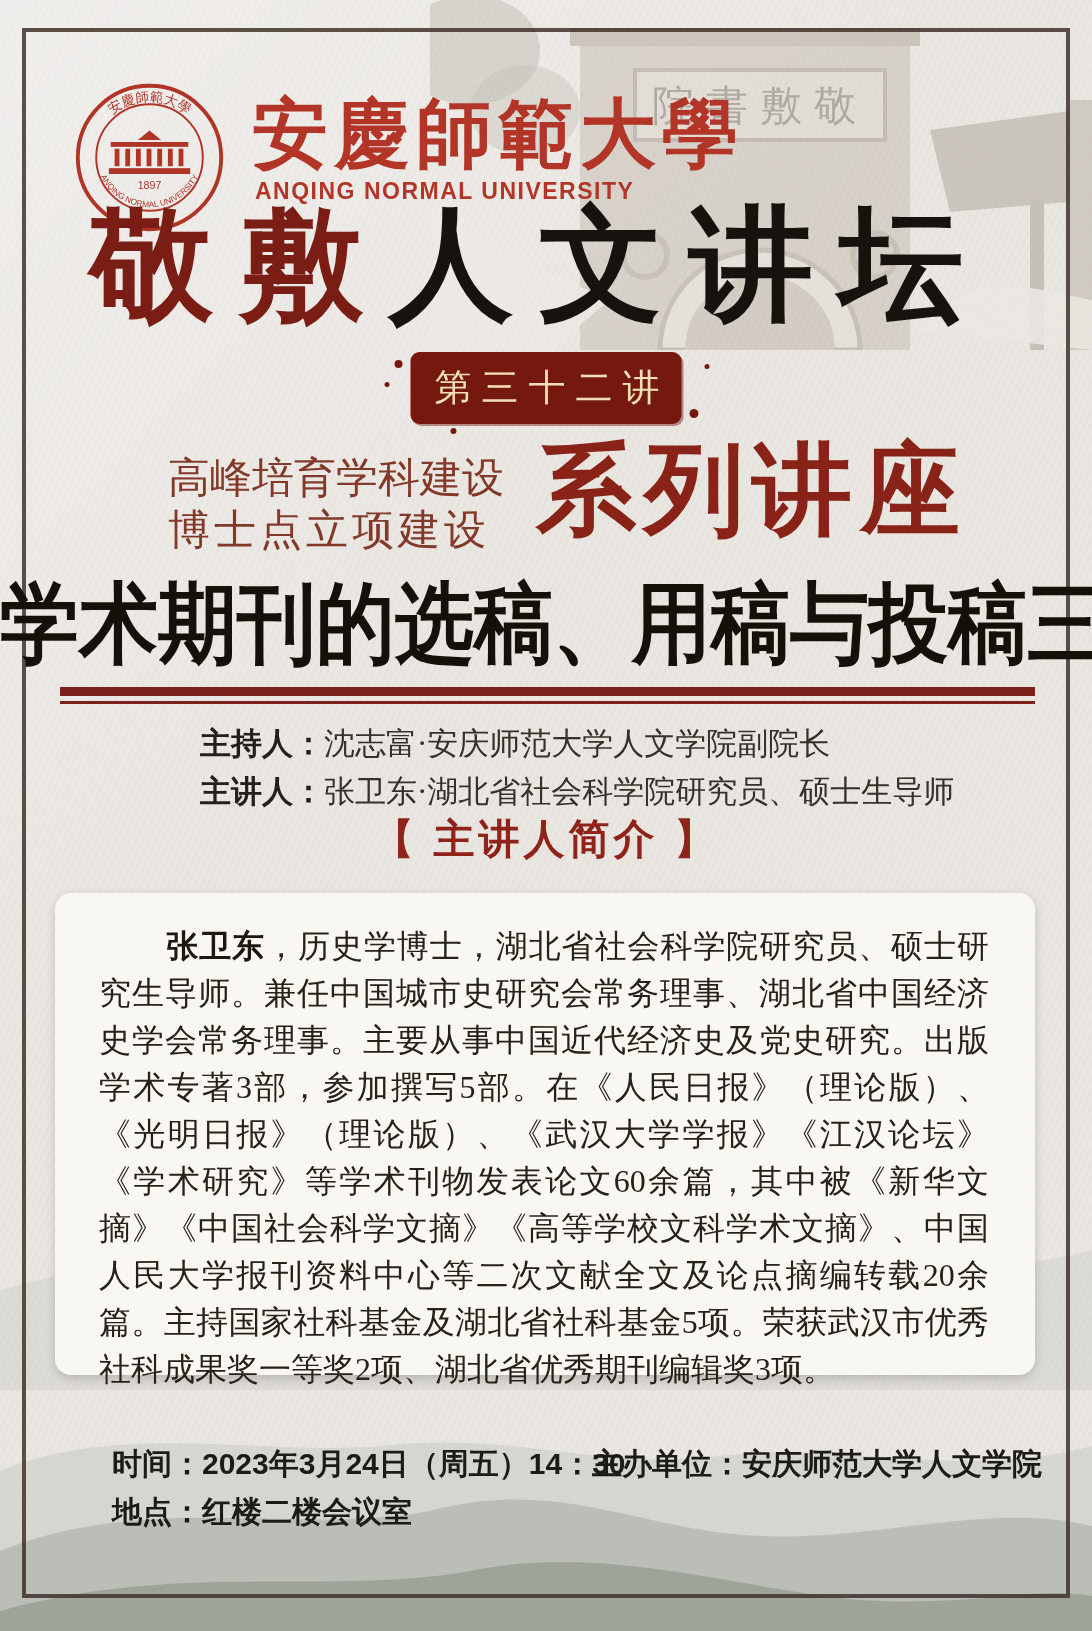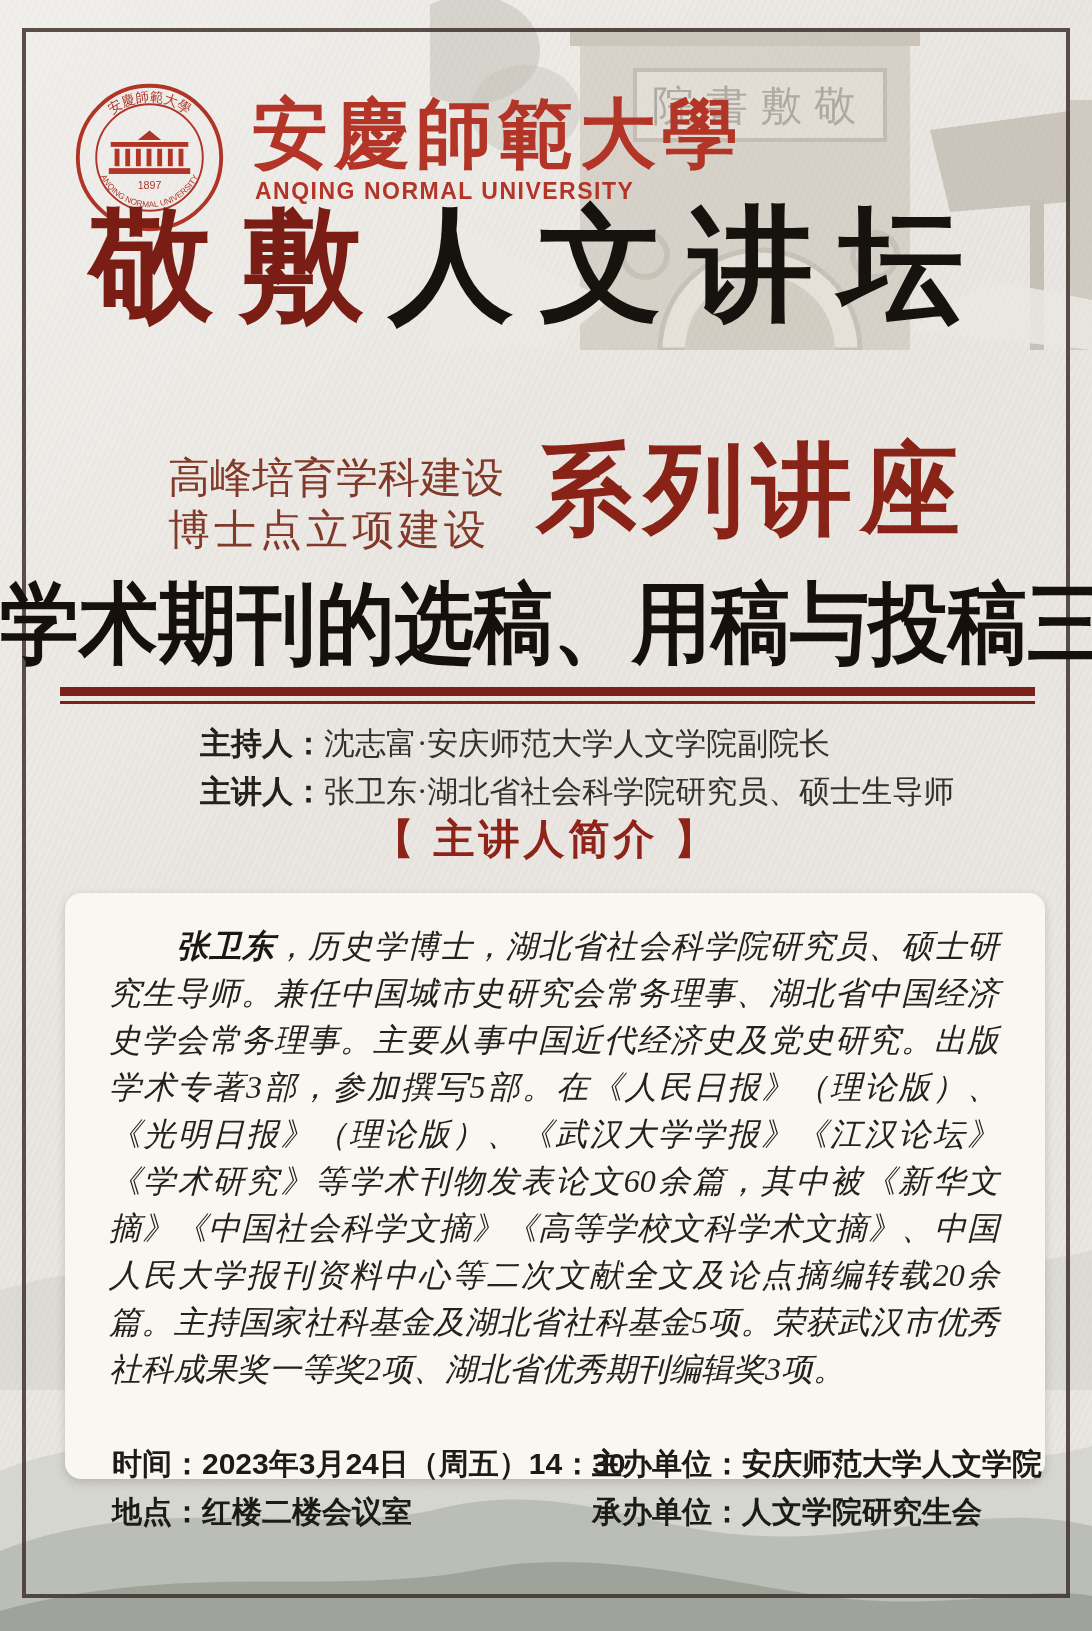--- a/index.html
+++ b/index.html
@@ -50,22 +50,22 @@
   .rule-thick{position:absolute;left:60px;right:57px;top:687px;height:9px;background:#7b201b;z-index:3;}
   .rule-thin{position:absolute;left:60px;right:57px;top:701px;height:3px;background:#7b201b;z-index:3;}
   
   .speakers{position:absolute;left:200px;top:720px;z-index:3;font-size:31px;line-height:48px;white-space:nowrap;}
   .speakers .lbl{font-weight:bold;color:#23201c;}
   .speakers .val{font-family:"Liberation Serif","DejaVu Serif",serif;color:#35302a;}
   
   .section-title{position:absolute;left:0;top:812px;width:100%;z-index:3;text-align:center;
     font-weight:bold;font-size:41px;color:#8f231a;letter-spacing:4px;}
   
-  .bio-box{position:absolute;left:65px;top:893px;width:980px;height:586px;z-index:3;
-    background:#f9f7f2;border-radius:16px;box-shadow:0 3px 10px rgba(60,50,40,.22);font-style:italic;}
+  .bio-box{position:absolute;left:55px;top:893px;width:980px;height:482px;z-index:3;
+    background:#f9f7f2;border-radius:16px;box-shadow:0 3px 10px rgba(60,50,40,.22);}
   .bio-box p{margin:0;padding:30px 46px 0 44px;font-family:"Liberation Serif","DejaVu Serif",serif;
     font-size:32px;line-height:47px;color:#262119;text-align:justify;text-indent:2.1em;}
   .bio-box .bname{font-family:"Liberation Sans","DejaVu Sans",sans-serif;font-weight:bold;color:#1b1812;}
   
   .footer{position:absolute;left:0;top:1440px;width:100%;z-index:3;font-weight:bold;font-size:30px;color:#1d1b17;}
   .footer .col-left{position:absolute;left:112px;top:0;white-space:nowrap;}
   .footer .col-right{position:absolute;left:592px;top:0;white-space:nowrap;}
   .footer .row{height:48px;line-height:48px;}
 </style>
 </head>
@@ -130,20 +130,28 @@
       <rect x="38" y="91" width="84" height="6"></rect>
     </g>
     <text x="80" y="112" font-size="11" text-anchor="middle" fill="#b03527" font-family="Liberation Sans, DejaVu Sans, sans-serif">1897</text>
   </svg>
 
   <div class="uni-name">安慶師範大學</div>
   <div class="uni-en">ANQING NORMAL UNIVERSITY</div>
 
   <div class="forum-title"><span class="accent">敬敷</span><span class="rest">人文讲坛</span></div>
 
+  <div class="badge">
+    <span>第三十二讲</span>
+    <span class="dot d1"></span>
+    <span class="dot d2"></span>
+    <span class="dot d3"></span>
+    <span class="dot d4"></span>
+    <span class="dot d5"></span>
+  </div>
 
   <div class="program">
     <div>高峰培育学科建设</div>
     <div>博士点立项建设</div>
   </div>
   <div class="series">系列讲座</div>
 
   <div class="lecture-title">学术期刊的选稿、用稿与投稿三论</div>
   <div class="rule-thick"></div>
   <div class="rule-thin"></div>
@@ -159,17 +167,16 @@
     <p><span class="bname">张卫东</span><span>，历史学博士，湖北省社会科学院研究员、硕士研究生导师。兼任中国城市史研究会常务理事、湖北省中国经济史学会常务理事。主要从事中国近代经济史及党史研究。出版学术专著3部，参加撰写5部。在《人民日报》（理论版）、《光明日报》（理论版）、《武汉大学学报》《江汉论坛》《学术研究》等学术刊物发表论文60余篇，其中被《新华文摘》《中国社会科学文摘》《高等学校文科学术文摘》、中国人民大学报刊资料中心等二次文献全文及论点摘编转载20余篇。主持国家社科基金及湖北省社科基金5项。荣获武汉市优秀社科成果奖一等奖2项、湖北省优秀期刊编辑奖3项。</span></p>
   </div>
 
   <div class="footer">
     <div class="col-left">
       <div class="row"><span>时间：</span><span>2023年3月24日（周五）14：30</span></div>
       <div class="row"><span>地点：</span><span>红楼二楼会议室</span></div>
     </div>
     <div class="col-right">
       <div class="row"><span>主办单位：</span><span>安庆师范大学人文学院</span></div>
-      <div class="row"><span>承办单位：</span><span>人文学院研究生会</span></div>
     </div>
   </div>
 
 </div>
 
 </body></html>

